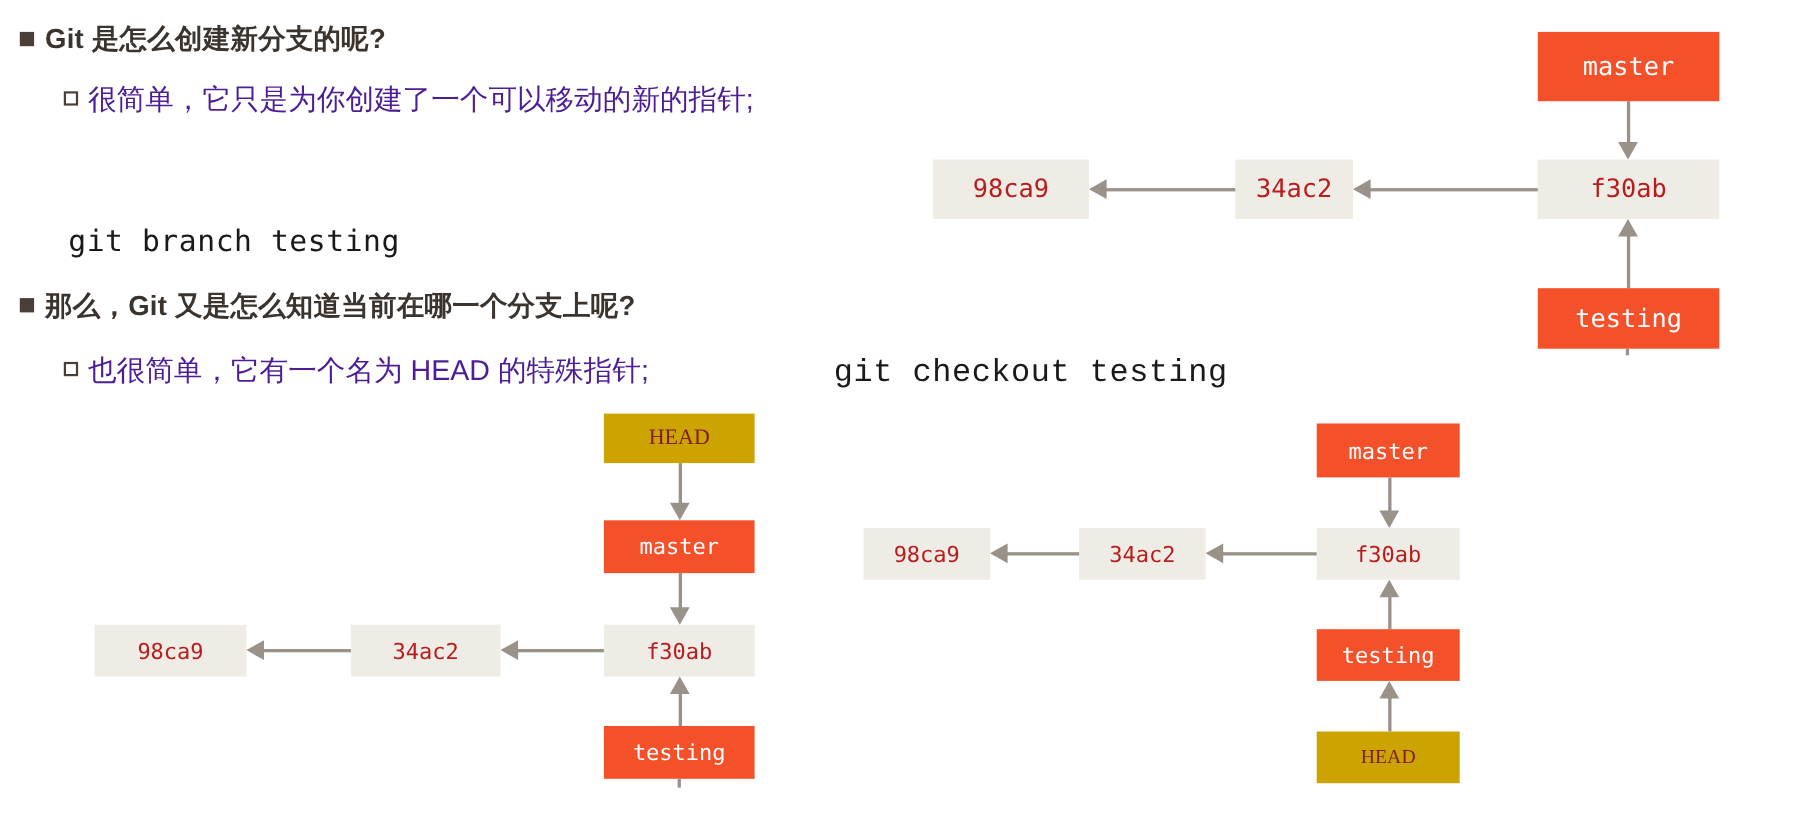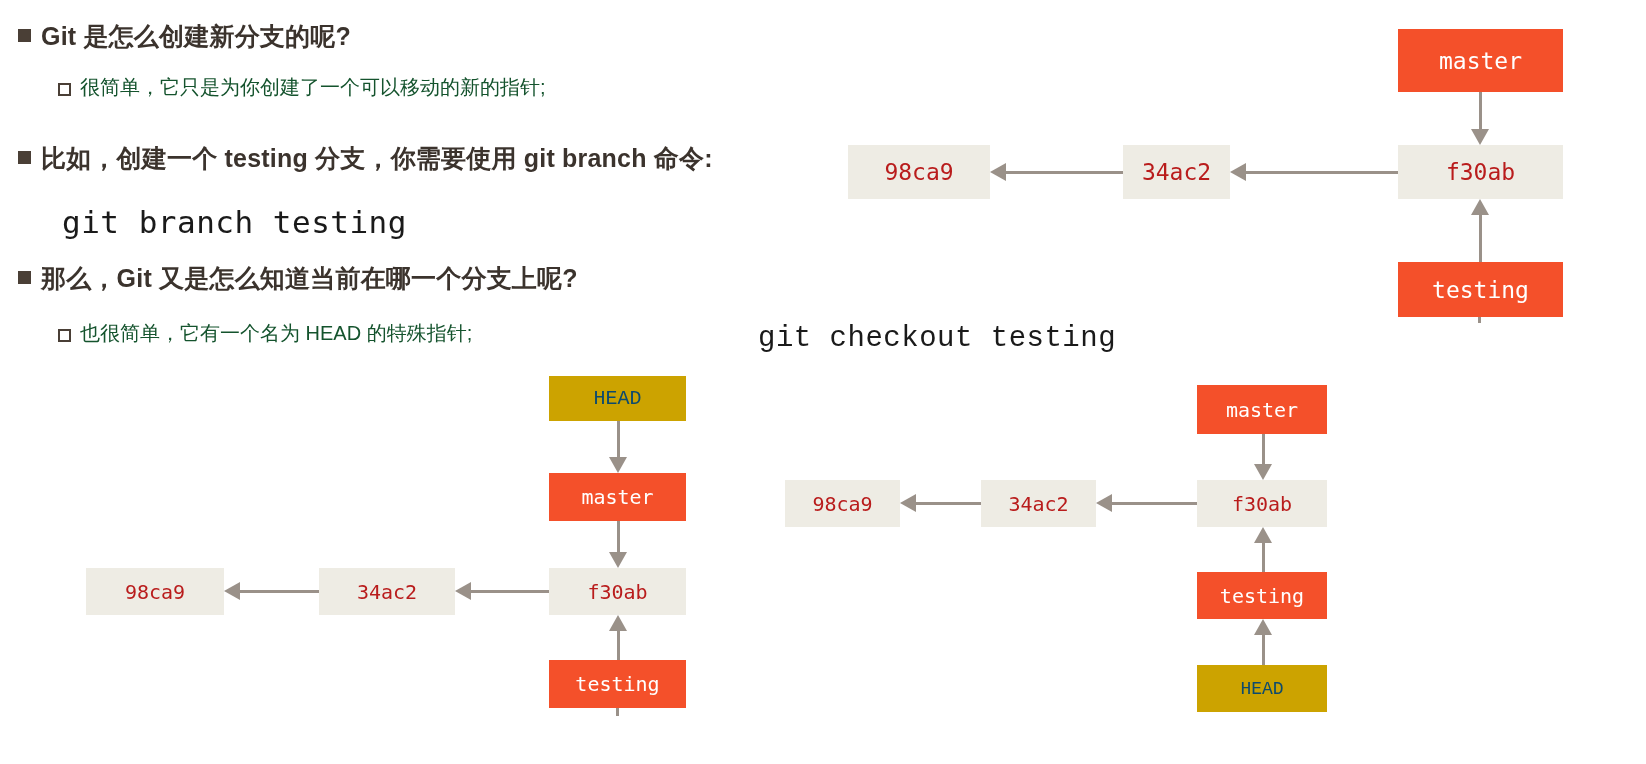--- a/index.html
+++ b/index.html
@@ -52,34 +52,34 @@
   .bullet.level2 .marker {
     width: 13px;
     height: 13px;
     border: 2.5px solid #4a3f36;
     background: #ffffff;
     box-sizing: border-box;
     margin-right: 9px;
     margin-top: 7px;
   }
   .bullet.level2 .btext {
-    font-size: 20px;
+    font-size: 26px;
     font-weight: normal;
     line-height: 1.15;
-    color: #14532d;
+    color: #4c1d95;
   }
 
   
   .cmd {
     position: absolute;
     font-family: "DejaVu Sans Mono", "Liberation Mono", monospace;
     color: #1a1a1a;
     white-space: pre;
   }
-  .cmd.big   { font-size: 31px; letter-spacing: 0.5px; }
+  .cmd.big   { font-size: 27px; letter-spacing: 0.5px; }
   .cmd.big2  { font-size: 29px; letter-spacing: 0.5px; }
 
   
   .node {
     position: absolute;
     display: flex;
     align-items: center;
     justify-content: center;
     font-family: "DejaVu Sans Mono", "Liberation Mono", monospace;
     box-sizing: border-box;
@@ -88,22 +88,22 @@
   .node.commit {
     background: #eeece4;
     color: #b91c1c;
   }
   .node.branch {
     background: #f4502a;
     color: #ffffff;
   }
   .node.head {
     background: #cca300;
-    color: #0c4a6e;
-    font-family: Liberation Mono, monospace;
+    color: #7f1d1d;
+    font-family: Liberation Serif, serif;
   }
 
   
   .arrow { position: absolute; }
   .arrow .shaft { position: absolute; background: #9a9189; }
   .arrow .head  { position: absolute; width: 0; height: 0; }
 
   
   .arrow.left .shaft { height: 3px; top: 50%; margin-top: -1.5px; left: 14px; right: 0; }
   .arrow.left .head {
@@ -139,24 +139,20 @@
   <div class="bullet level1" style="left:18px; top:22px;">
     <span class="marker"></span>
     <span class="btext">Git 是怎么创建新分支的呢?</span>
   </div>
 
   <div class="bullet level2" style="left:58px; top:76px;">
     <span class="marker"></span>
     <span class="btext">很简单，它只是为你创建了一个可以移动的新的指针;</span>
   </div>
 
-  <div class="bullet level1" style="left:18px; top:144px;">
-    <span class="marker"></span>
-    <span class="btext">比如，创建一个 testing 分支，你需要使用 git branch 命令:</span>
-  </div>
 
   <div class="cmd big" style="left:62px; top:204px;">git branch testing</div>
 
   <div class="bullet level1" style="left:18px; top:264px;">
     <span class="marker"></span>
     <span class="btext">那么，Git 又是怎么知道当前在哪一个分支上呢?</span>
   </div>
 
   <div class="bullet level2" style="left:58px; top:322px;">
     <span class="marker"></span>

